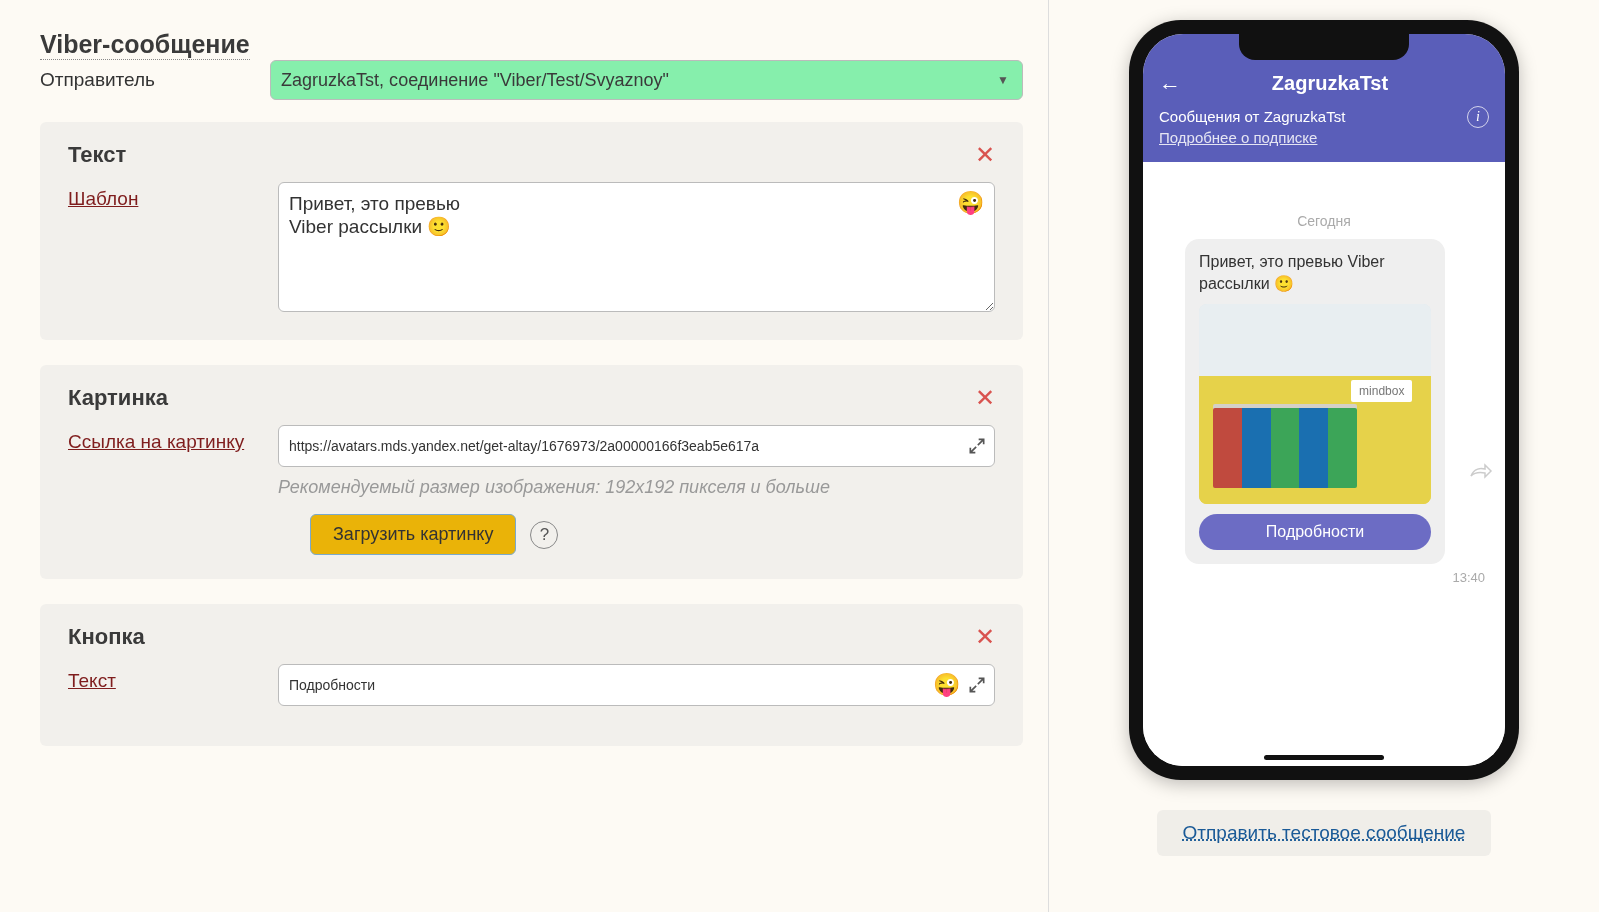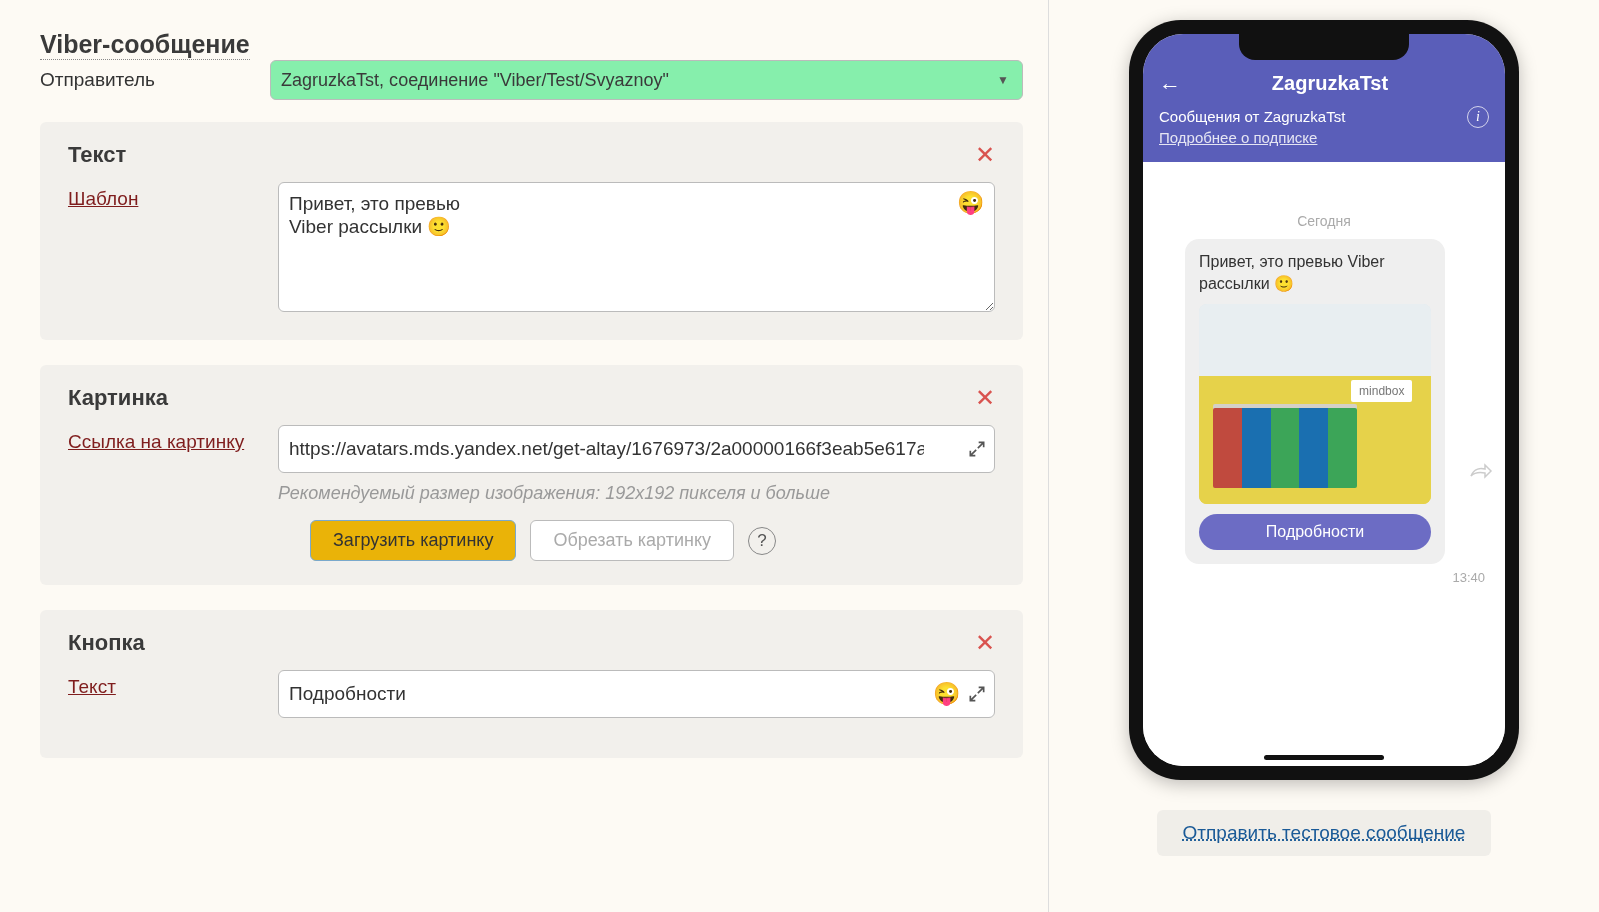--- a/index.html
+++ b/index.html
@@ -120,25 +120,25 @@
     top: 8px;
     font-size: 22px;
     cursor: pointer;
   }
   .input-wrap {
     flex: 1;
     position: relative;
   }
   .text-input {
     width: 100%;
-    height: 48px;
+    height: 42px;
     border: 1px solid #bbb;
     border-radius: 6px;
     padding: 4px 70px 4px 10px;
-    font-size: 19px;
+    font-size: 14px;
     color: #333;
   }
   .input-icons {
     position: absolute;
     right: 8px;
     top: 50%;
     transform: translateY(-50%);
     display: flex;
     gap: 6px;
     align-items: center;
@@ -405,21 +405,20 @@
             <svg width="20" height="20" viewBox="0 0 24 24" fill="none" stroke="#555" stroke-width="2">
                 <path d="M4 14v6h6M20 10V4h-6M4 20l7-7M20 4l-7 7"></path>
               </svg>
           </span>
         </div>
       </div>
     </div>
     <div class="hint">Рекомендуемый размер изображения: 192x192 пикселя и больше</div>
     <div class="btn-row">
       <button class="btn primary">Загрузить картинку</button>
-      <button class="btn disabled">Обрезать картинку</button>
       <div class="help-circle">?</div>
     </div>
   </div>
 
   
   <div class="panel">
     <div class="panel-header">
       <div class="panel-title">Кнопка</div>
       <div class="close-x">✕</div>
     </div>

